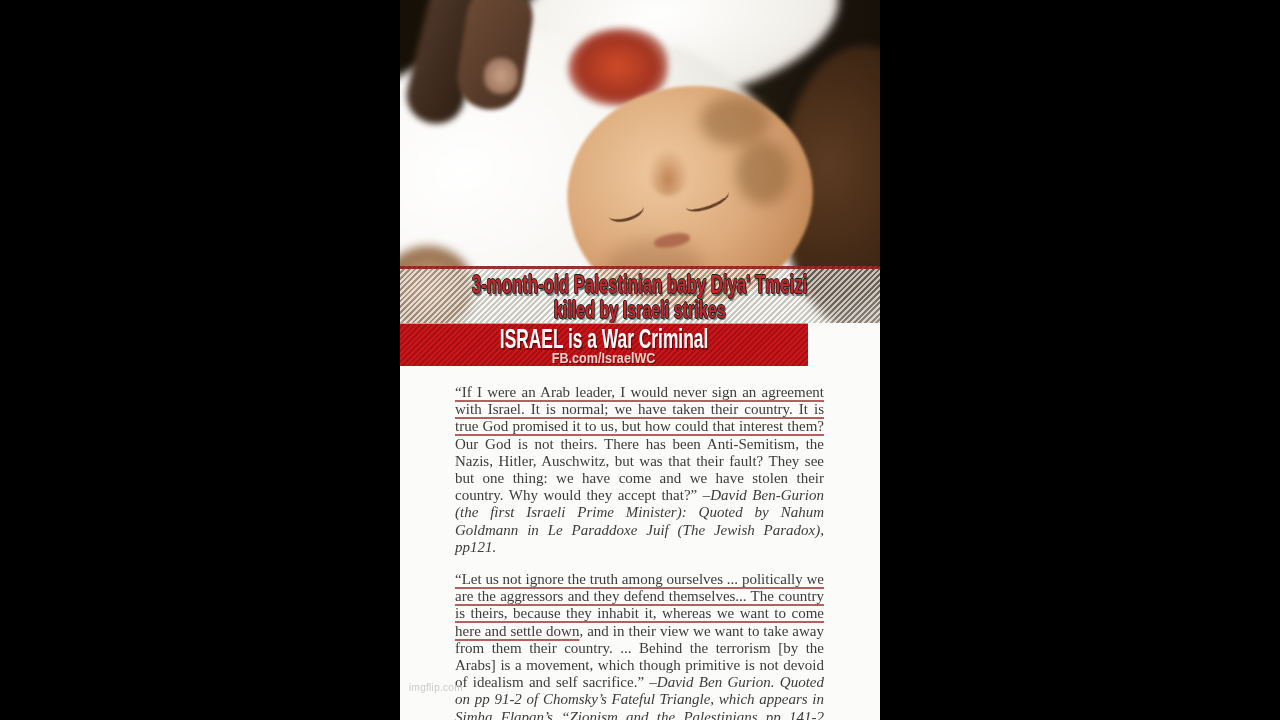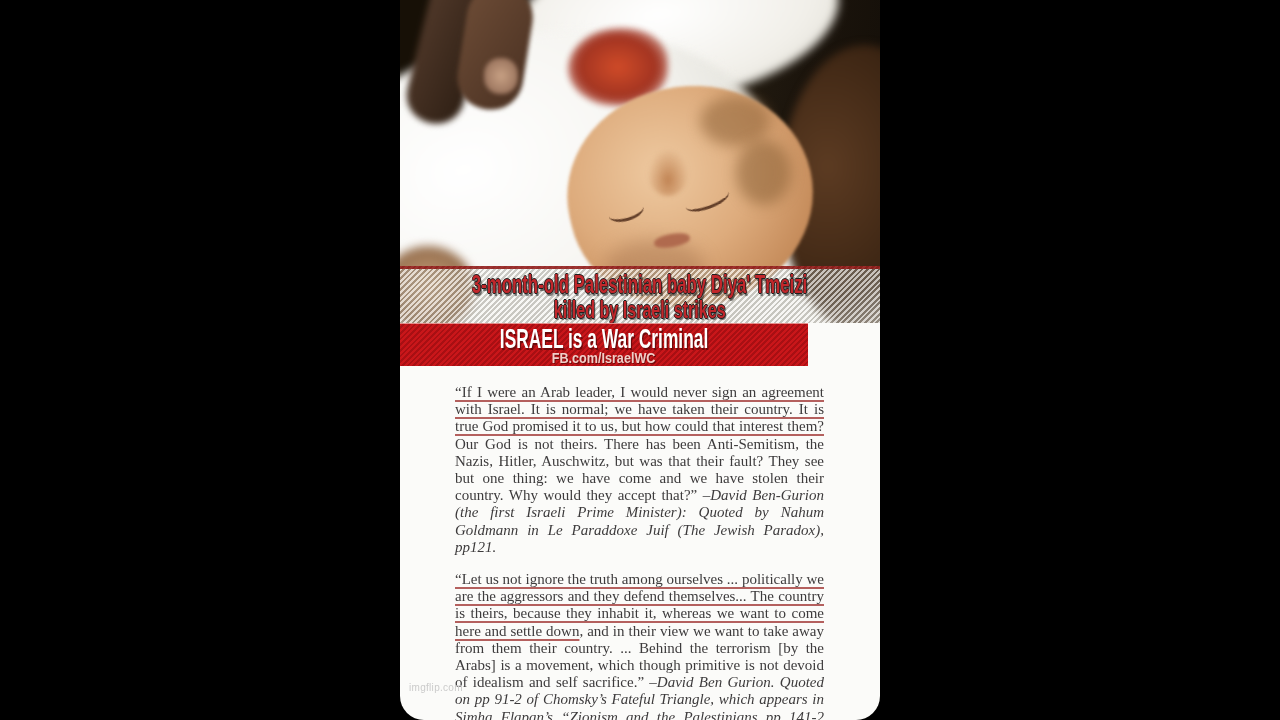--- a/index.html
+++ b/index.html
@@ -2,21 +2,21 @@
 <html><head>
 <meta charset="utf-8">
 <style>
   html,body{margin:0;padding:0;background:#000;}
   .canvas{position:relative;width:1280px;height:720px;background:#000;overflow:hidden;
           font-family:"Liberation Sans",sans-serif;}
   .letterbox{position:absolute;top:0;height:720px;background:#000;}
   .letterbox.left{left:0;width:400px;}
   .letterbox.right{left:880px;width:400px;}
 
-  .column{position:absolute;left:400px;top:0;width:480px;height:720px;background:#fbfbf9;border-radius:24px;}
+  .column{position:absolute;left:400px;top:0;width:480px;height:720px;background:#fbfbf9;}
 
   
   .photo{position:absolute;left:0;top:0;width:480px;height:323px;overflow:hidden;
          background:linear-gradient(100deg,#4d4733 0%,#3f3828 22%,#2b2416 50%,#1b140c 78%,#120d07 100%);}
   .shape{position:absolute;}
   .corner-dark{left:-60px;top:-70px;width:240px;height:200px;border-radius:50%;
                background:#171006;filter:blur(14px);}
   .cloth-top{left:110px;top:-60px;width:330px;height:160px;border-radius:50%;
              background:radial-gradient(ellipse at 45% 45%, #ffffff 0%, #f1efe9 60%, #d9d7cd 100%);
              transform:rotate(-9deg);filter:blur(5px);}

